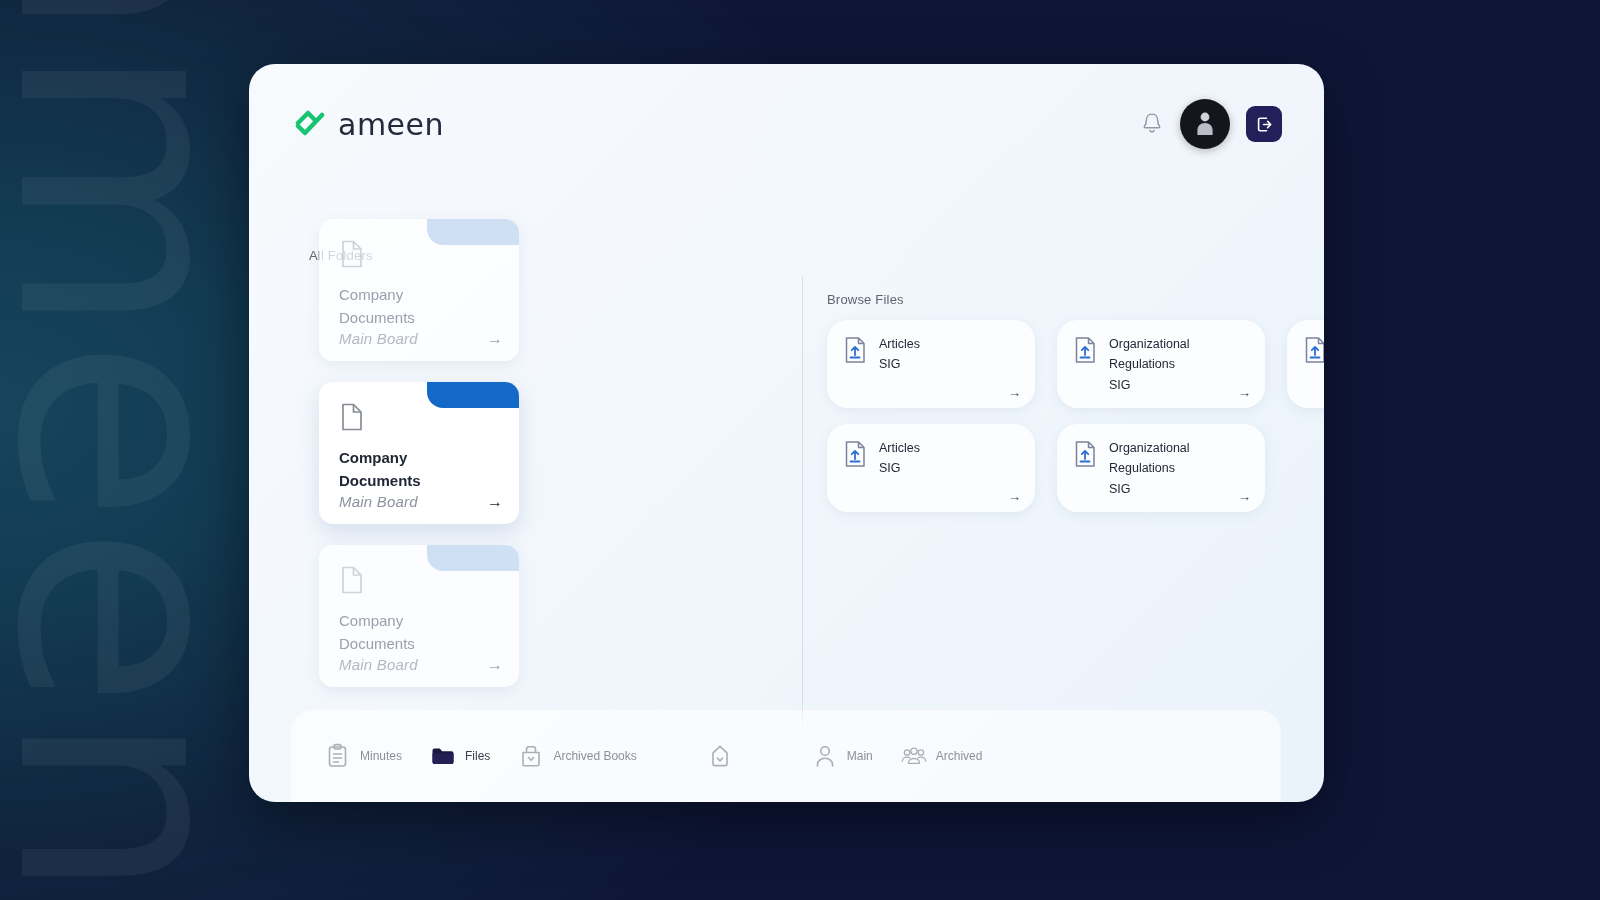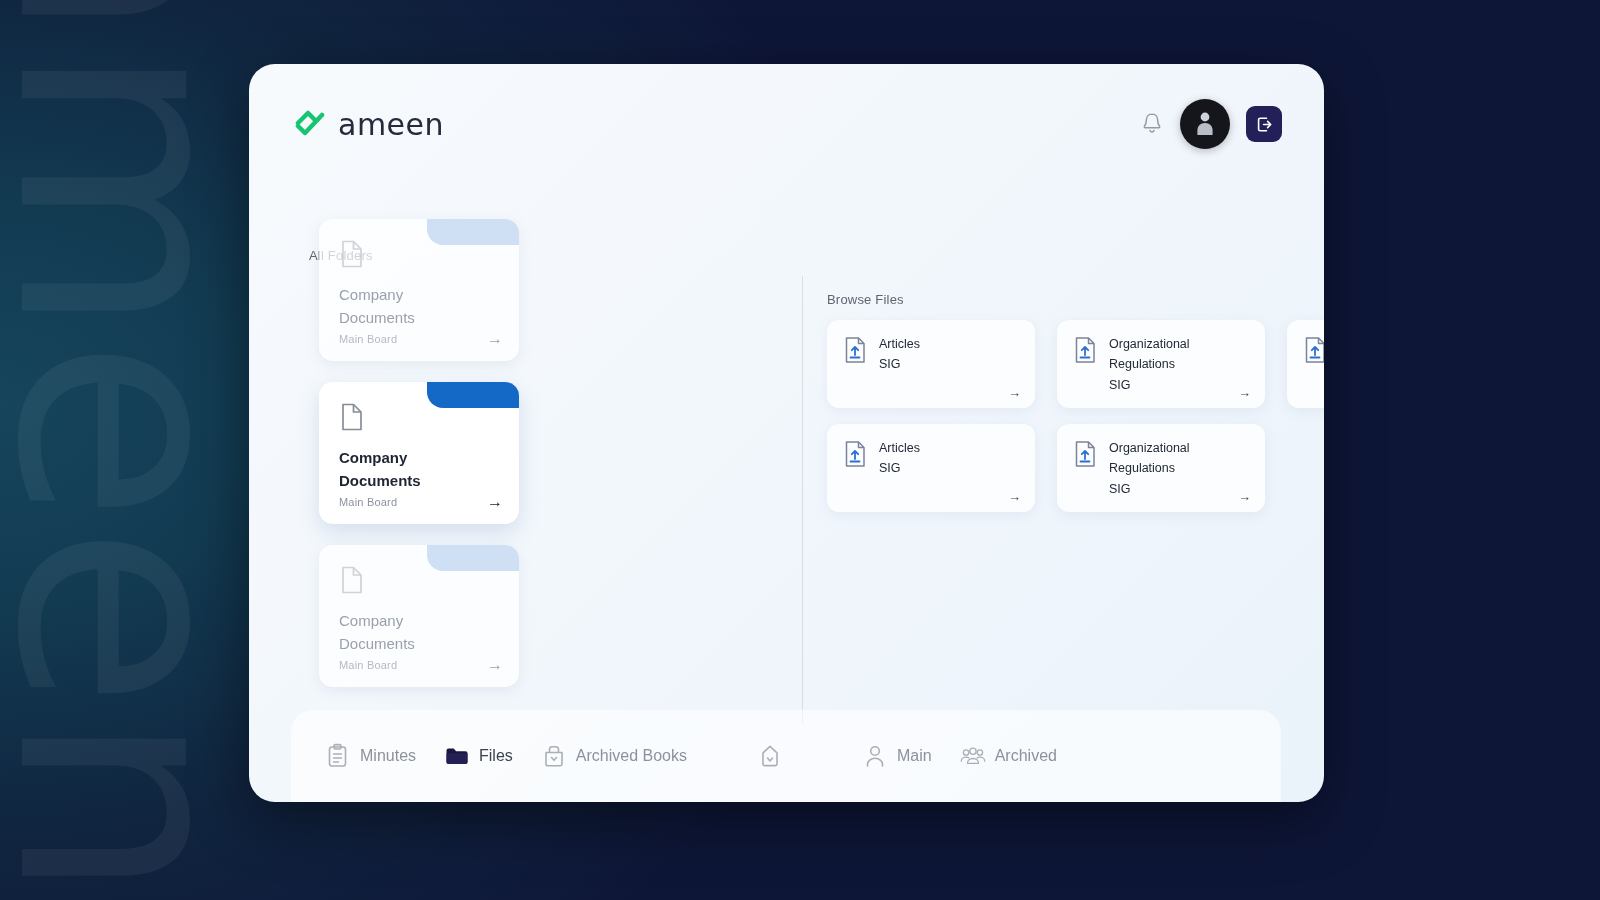--- a/index.html
+++ b/index.html
@@ -145,38 +145,38 @@
     font-weight: 400;
     color: #9aa1ad;
     max-width: 110px;
   }
   .folder-card.active .fc-title { color: #1e2533; font-weight: 700; }
   .fc-foot {
     position: absolute;
     left: 20px; right: 16px; bottom: 14px;
     display: flex; align-items: center; justify-content: space-between;
   }
-  .fc-sub { font-size: 11px; color: #b3b9c4; letter-spacing: .2px; }
+  .fc-sub { font-size: 15px; color: #b3b9c4; letter-spacing: .2px; font-style: italic; }
   .folder-card.active .fc-sub { color: #8b929f; }
   .fc-arrow { font-size: 16px; color: #9aa1ad; line-height: 1; }
   .folder-card.active .fc-arrow { color: #222a38; }
 
   
   .file-grid {
     position: absolute;
     left: 578px; top: 256px;
     width: 690px;
     display: flex;
     flex-wrap: wrap;
     gap: 16px 22px;
   }
   .file-card {
     width: 208px;
     height: 88px;
-    border-radius: 12px;
+    border-radius: 21px;
     background: rgba(255,255,255,.78);
     box-shadow: 0 3px 12px rgba(120,145,185,.12);
     padding: 14px 14px 10px 16px;
     position: relative;
     display: flex;
     gap: 12px;
     cursor: pointer;
   }
   .file-ico { width: 24px; height: 28px; flex: none; margin-top: 2px; }
   .file-text { font-size: 12.5px; line-height: 1.62; color: #222a38; }
@@ -200,21 +200,21 @@
   }
   .nav-item {
     display: flex;
     align-items: center;
     gap: 9px;
     padding: 8px 14px;
     cursor: pointer;
   }
   .nav-ico { width: 26px; height: 26px; flex: none; opacity: .55; }
   .nav-item.active .nav-ico { opacity: 1; }
-  .nav-label { font-size: 16px; color: #8c919c; white-space: nowrap; }
+  .nav-label { font-size: 12px; color: #8c919c; white-space: nowrap; }
   .nav-item.active .nav-label { color: #3c424f; }
   .nav-gap { width: 42px; flex: none; }
 </style>
 </head>
 <body>
 
 <div id="bg">
 
   <div class="wm wm-left">ameen</div>
 

